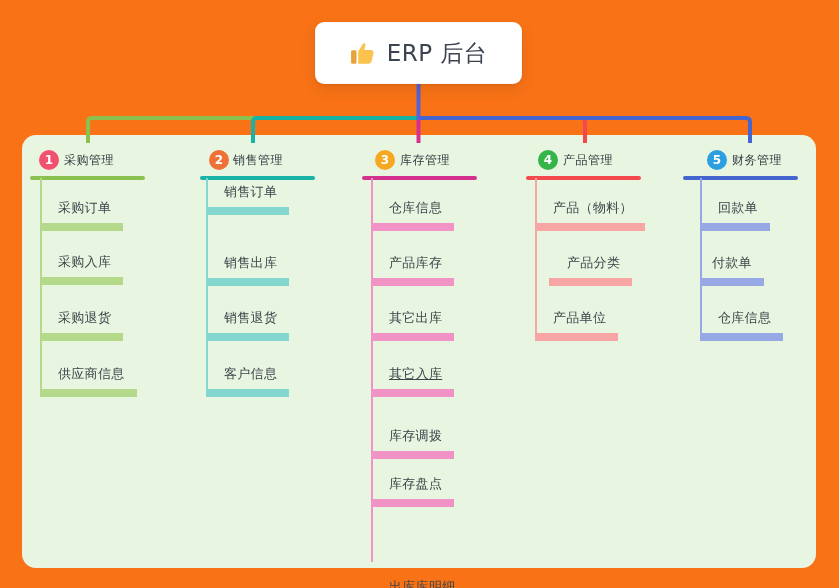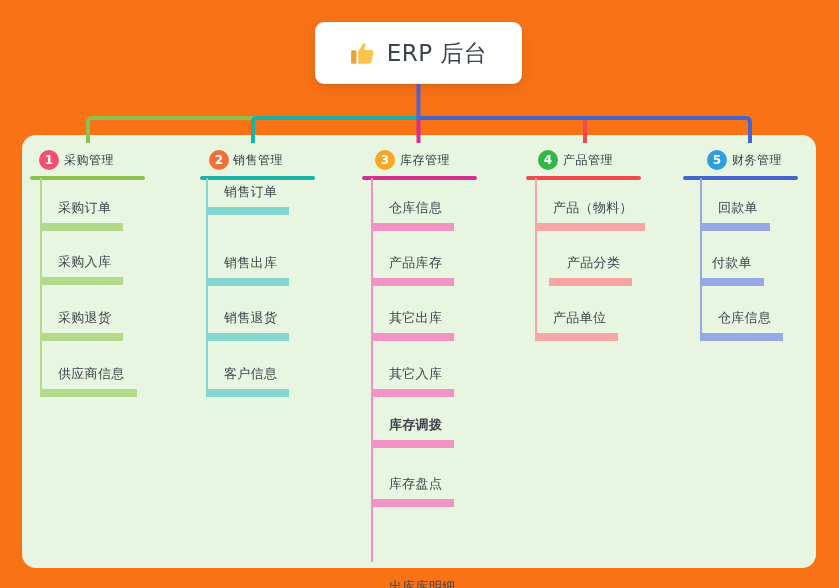--- a/index.html
+++ b/index.html
@@ -78,22 +78,22 @@
       <div class="child" style="left: 206px; top: 256.2px; border-bottom-color: rgb(132, 215, 206); text-align: center;">销售出库</div>
       <div class="child" style="left: 206px; top: 311.4px; border-bottom-color: rgb(132, 215, 206);">销售退货</div>
       <div class="child" style="left: 206px; top: 366.6px; border-bottom-color: rgb(132, 215, 206); text-align: right;">客户信息</div>
       <div class="badge" style="left: 375px; background: rgb(247, 168, 35);">3</div>
       <div class="blabel" style="left: 400px;">库存管理</div>
       <div class="hline" style="left: 362px; background: rgb(212, 48, 144);"></div>
       <div class="vline" style="left: 371px; background: rgb(241, 147, 197); height: 384.2px;"></div>
       <div class="child" style="left: 371px; top: 201px; border-bottom-color: rgb(241, 147, 197);">仓库信息</div>
       <div class="child" style="left: 371px; top: 256.2px; border-bottom-color: rgb(241, 147, 197);">产品库存</div>
       <div class="child" style="left: 371px; top: 311.4px; border-bottom-color: rgb(241, 147, 197); text-align: center;">其它出库</div>
-      <div class="child" style="left: 371px; top: 366.6px; border-bottom-color: rgb(241, 147, 197);">其它入库</div>
-      <div class="child" style="left: 371px; top: 418px; border-bottom-color: rgb(241, 147, 197); font-weight: bold;">库存调拨</div>
+      <div class="child" style="left: 371px; top: 366.6px; border-bottom-color: rgb(241, 147, 197); text-decoration: underline;">其它入库</div>
+      <div class="child" style="left: 371px; top: 429px; border-bottom-color: rgb(241, 147, 197);">库存调拨</div>
       <div class="child" style="left: 371px; top: 477px; border-bottom-color: rgb(241, 147, 197);">库存盘点</div>
       <div class="child" style="left: 371px; top: 532.2px; border-bottom-color: rgb(241, 147, 197); margin-top: 48px;">出库库明细</div>
       <div class="badge" style="left: 538px; background: rgb(53, 180, 74);">4</div>
       <div class="blabel" style="left: 563px;">产品管理</div>
       <div class="hline" style="left: 526px; background: rgb(242, 72, 78);"></div>
       <div class="vline" style="left: 535px; background: rgb(248, 165, 165); height: 163.4px;"></div>
       <div class="child" style="left: 535px; top: 201px; border-bottom-color: rgb(248, 165, 165);">产品（物料）</div>
       <div class="child" style="left: 549px; top: 256.2px; border-bottom-color: rgb(248, 165, 165);">产品分类</div>
       <div class="child" style="left: 535px; top: 311.4px; border-bottom-color: rgb(248, 165, 165);">产品单位</div>
       <div class="badge" style="left: 707px; background: rgb(43, 159, 224);">5</div>

